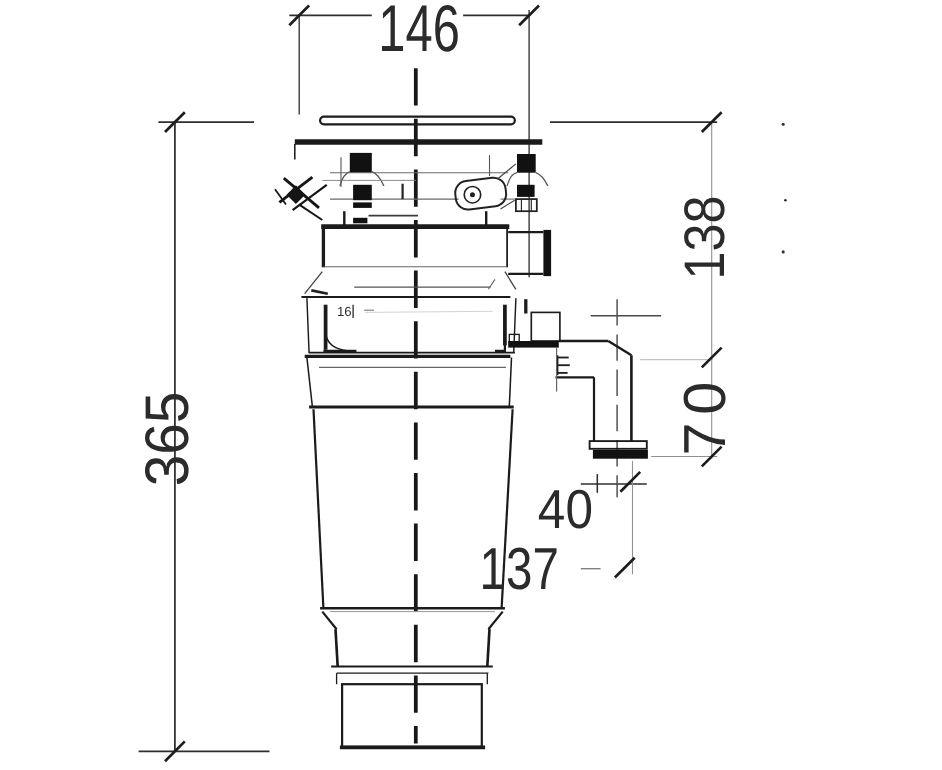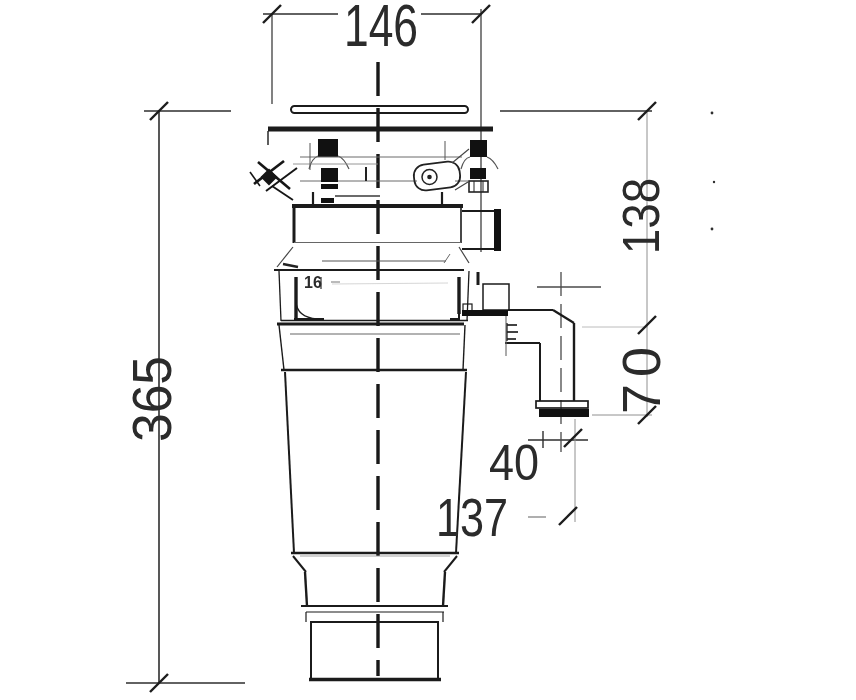--- a/index.html
+++ b/index.html
@@ -11,21 +11,21 @@
   .dim {
     position:absolute; color:#2b2b2b; font-weight:400; white-space:nowrap;
     line-height:1; user-select:none;
   }
   .d146 { left:381px; top:26px;  font-size:60px; transform:translate(-50%,-50%) scaleX(.74); }
   .d365 { left:152px; top:399px; font-size:56px; transform:translate(-50%,-50%) rotate(-90deg) scaleX(.92); }
   .d138 { left:641px; top:216px; font-size:52px; transform:translate(-50%,-50%) rotate(-90deg) scaleX(.88); }
   .d70  { left:641px; top:377px; font-size:54px; letter-spacing:7px; transform:translate(-50%,-50%) rotate(-90deg); }
   .d40  { left:514px; top:463px; font-size:50px; transform:translate(-50%,-50%) scaleX(.9); }
   .d137 { left:472px; top:517px; font-size:54px; transform:translate(-50%,-50%) scaleX(.8); }
-  .d16  { left:313px; top:283px; font-size:16px; font-weight:700; transform:translate(-50%,-50%); }
+  .d16  { left:313px; top:283px; font-size:12px; font-weight:400; transform:translate(-50%,-50%); }
 </style>
 </head>
 <body>
 
 <div class="stage">
 
   <svg width="856" height="700" viewBox="0 0 856 700">
 
     <g stroke="#2e2e2e" stroke-width="1.6" fill="none">
       <line x1="263" y1="14" x2="338" y2="14"></line>

